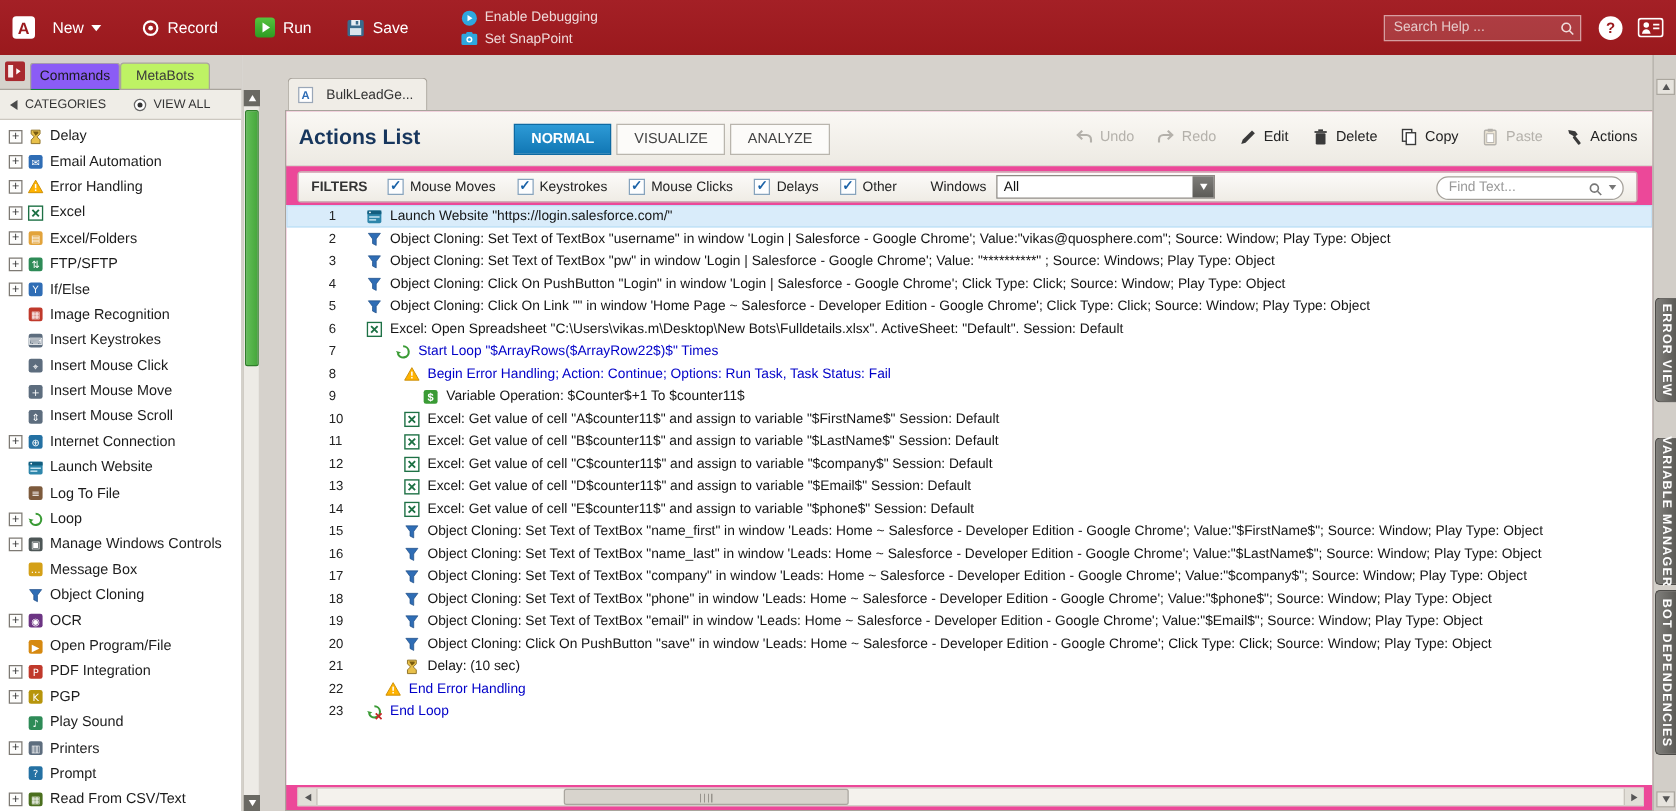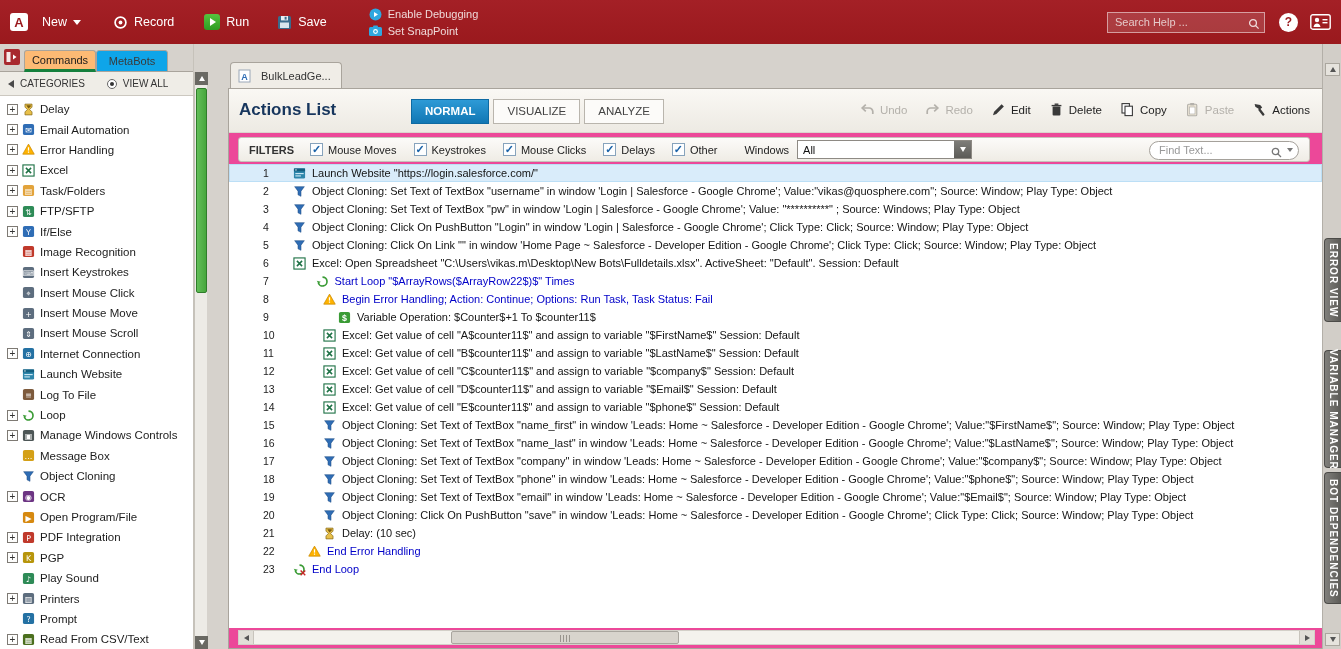--- a/index.html
+++ b/index.html
@@ -30,22 +30,22 @@
 .tb-search input::placeholder{color:#E5C9C9;}
 .tb-search .mag{position:absolute;right:5px;top:4px;}
 .tb-help{margin-left:14px;width:19px;height:19px;border-radius:50%;background:#fff;color:var(--topbar-red);font-weight:bold;font-size:12px;display:flex;align-items:center;justify-content:center;flex:none;}
 .tb-user{margin-left:12px;flex:none;display:inline-flex;}
 
 
 .sidebar{position:absolute;left:0;top:44px;width:194px;bottom:0;background:#fff;border-right:1px solid #C6C2BA;}
 .side-tabs{height:28px;background:#D6D2CC;position:relative;border-bottom:1px solid #A9A49C;}
 .side-collapse{position:absolute;left:4px;top:5px;display:inline-flex;}
 .stab{position:absolute;bottom:-1px;height:22px;width:72px;font-size:11px;display:flex;align-items:center;justify-content:center;border:1px solid #A9A49C;border-radius:3px 3px 0 0;cursor:pointer;}
-.stab.commands{left:24px;background:#fdba74;border-bottom:3px solid #15803d;color:#1a1a1a;}
-.stab.metabots{left:96px;background:#0ea5e9;color:#3a3a3a;}
+.stab.commands{left:24px;background:#8b5cf6;border-bottom:1px solid #15803d;color:#1a1a1a;}
+.stab.metabots{left:96px;background:#bef264;color:#3a3a3a;}
 .side-filter{height:24px;background:#EFEDE7;border-bottom:1px solid #CCC8C0;display:flex;align-items:center;padding:0 8px;gap:6px;}
 .back-arrow{width:0;height:0;border-top:4px solid transparent;border-bottom:4px solid transparent;border-right:6px solid #4a4a4a;}
 .sf-label{font-size:10px;color:#333;}
 .radio{width:10px;height:10px;border-radius:50%;border:1px solid #666;margin-left:16px;position:relative;background:#fff;flex:none;}
 .radio.on::after{content:"";position:absolute;left:2px;top:2px;width:4px;height:4px;border-radius:50%;background:#333;}
 .side-list{position:absolute;top:53px;bottom:0;left:0;right:0;overflow:hidden;padding-top:2px;}
 .side-item{height:20.4px;display:flex;align-items:center;padding-left:7px;cursor:pointer;}
 .expand{width:11px;height:11px;border:1px solid #7E7A74;background:#FDFDFC;color:#333;font-size:10px;line-height:9px;text-align:center;margin-right:4px;flex:none;}
 .expand-sp{width:15px;flex:none;}
 .ic{width:13px;height:13px;margin-right:5px;flex:none;display:inline-flex;}
@@ -258,21 +258,21 @@
         <span class="side-label">Excel</span>
       </div>
       <div class="side-item">
         <span class="expand">+</span>
         <span class="ic">
           <svg viewBox="0 0 14 14" width="13" height="13">
             <rect x="1" y="1" width="12" height="12" rx="2" fill="#E2A33B"></rect>
             <text x="7" y="10.4" font-size="8.5" fill="#fff" text-anchor="middle" font-family="DejaVu Sans,sans-serif">▤</text>
           </svg>
         </span>
-        <span class="side-label">Task/Folders</span>
+        <span class="side-label">Excel/Folders</span>
       </div>
       <div class="side-item">
         <span class="expand">+</span>
         <span class="ic">
           <svg viewBox="0 0 14 14" width="13" height="13">
             <rect x="1" y="1" width="12" height="12" rx="2" fill="#2E8B57"></rect>
             <text x="7" y="10.4" font-size="8.5" fill="#fff" text-anchor="middle" font-family="DejaVu Sans,sans-serif">⇅</text>
           </svg>
         </span>
         <span class="side-label">FTP/SFTP</span>

